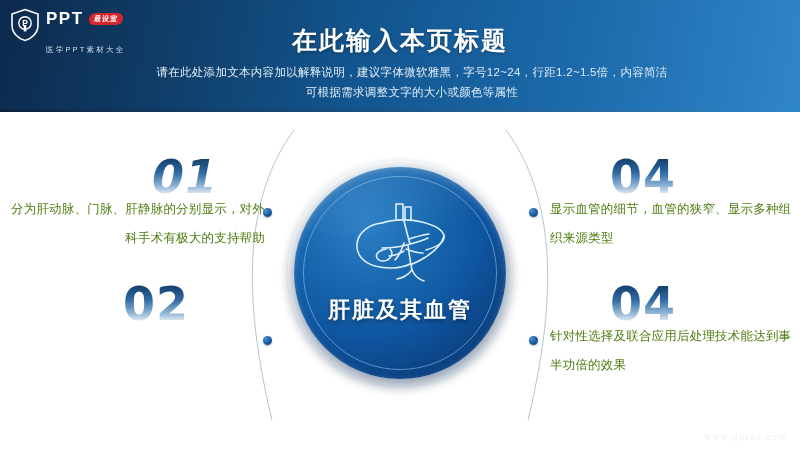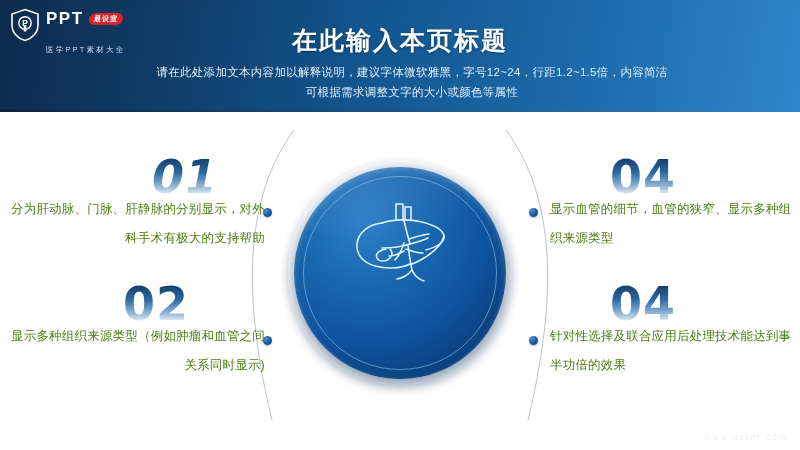--- a/index.html
+++ b/index.html
@@ -209,31 +209,31 @@
               <path d="M56 44 C54 50, 52 56, 47 61"></path>
               <path d="M60 46 C61 54, 62 62, 64 71"></path>
               <path d="M64 71 C66 76, 70 80, 76 82"></path>
               <path d="M64 71 C60 76, 55 79, 49 80"></path>
               <path d="M58 50 C63 52, 69 54, 75 54"></path>
               <path d="M56 52 C51 55, 46 57, 41 57"></path>
               <path d="M61 40 C67 38, 74 36, 81 35"></path>
             </g>
           </svg>
         </div>
+        <div class="circle-label">肝脏及其血管</div>
       </div>
     </div>
 
     <div class="block blk-left" id="block1">
       <div class="num">01</div>
       <div class="btext">分为肝动脉、门脉、肝静脉的分别显示，对外科手术有极大的支持帮助</div>
     </div>
 
     <div class="block blk-left" id="block2">
       <div class="num">02</div>
-      <div class="btext">显示多种组织来源类型（例如肿瘤和血管之间关系同时显示)</div>
     </div>
 
     <div class="block blk-right" id="block3">
       <div class="num">04</div>
       <div class="btext">显示血管的细节，血管的狭窄、显示多种组织来源类型</div>
     </div>
 
     <div class="block blk-right" id="block4">
       <div class="num">04</div>
       <div class="btext">针对性选择及联合应用后处理技术能达到事半功倍的效果</div>

